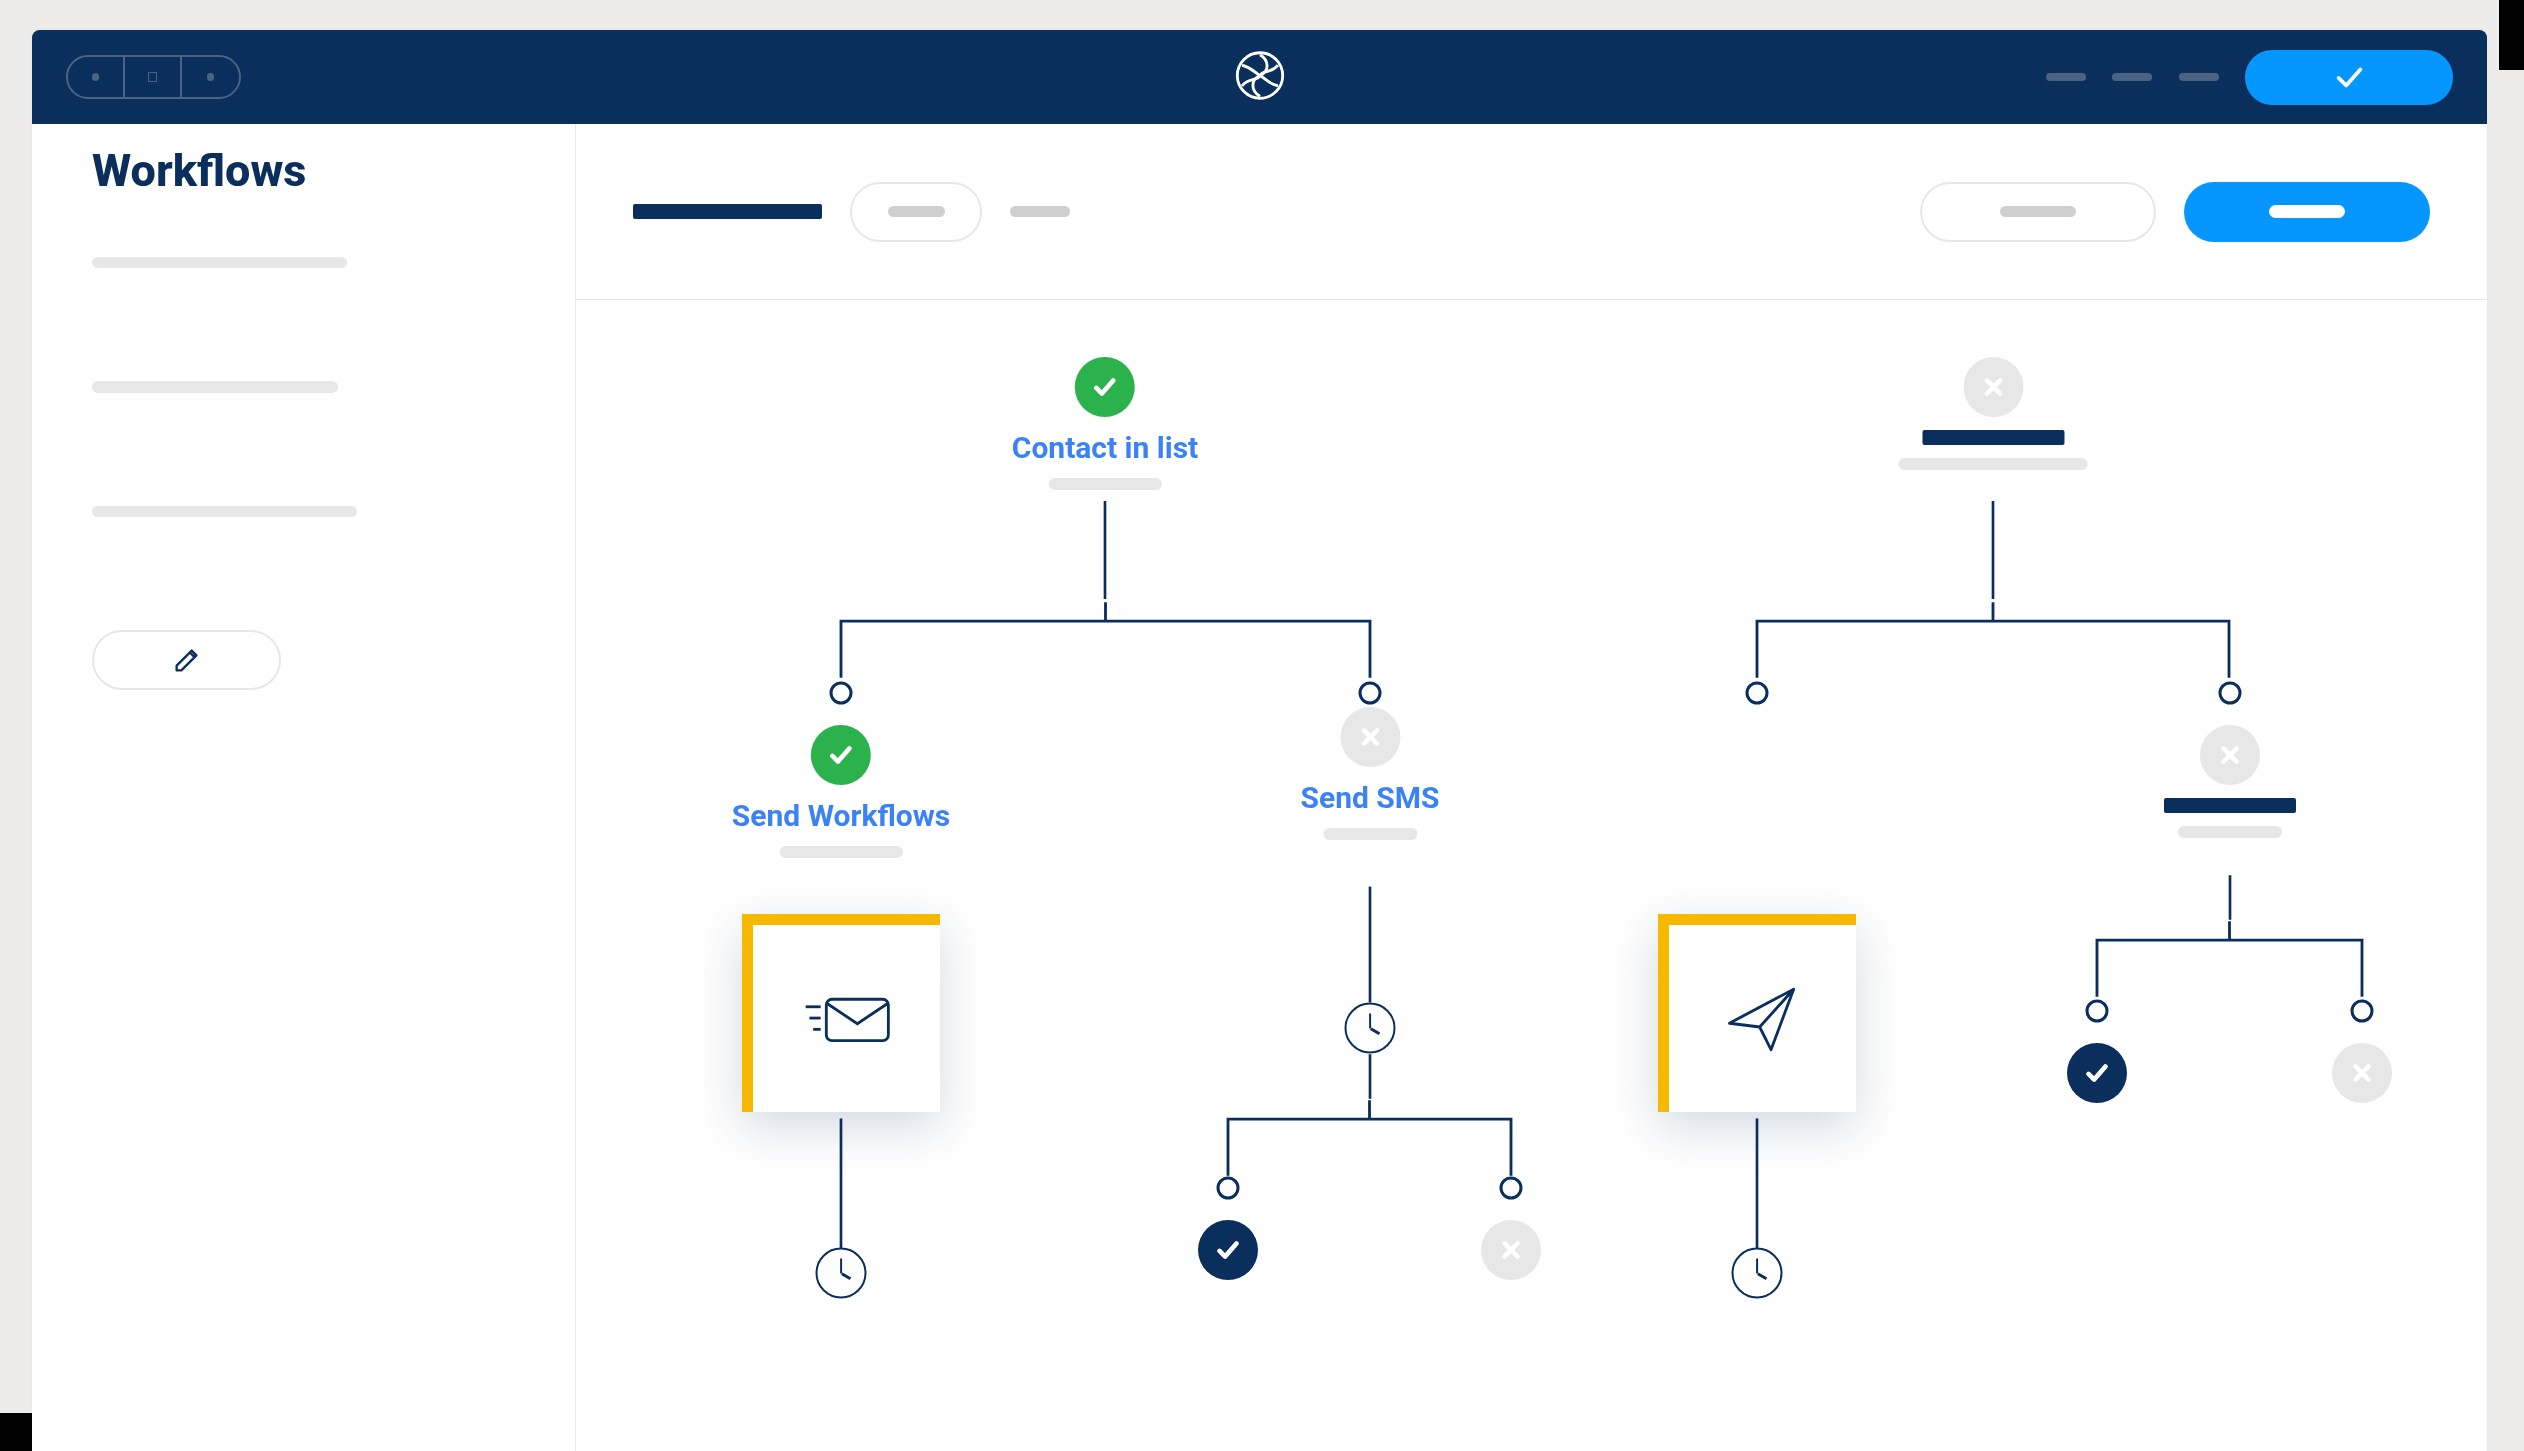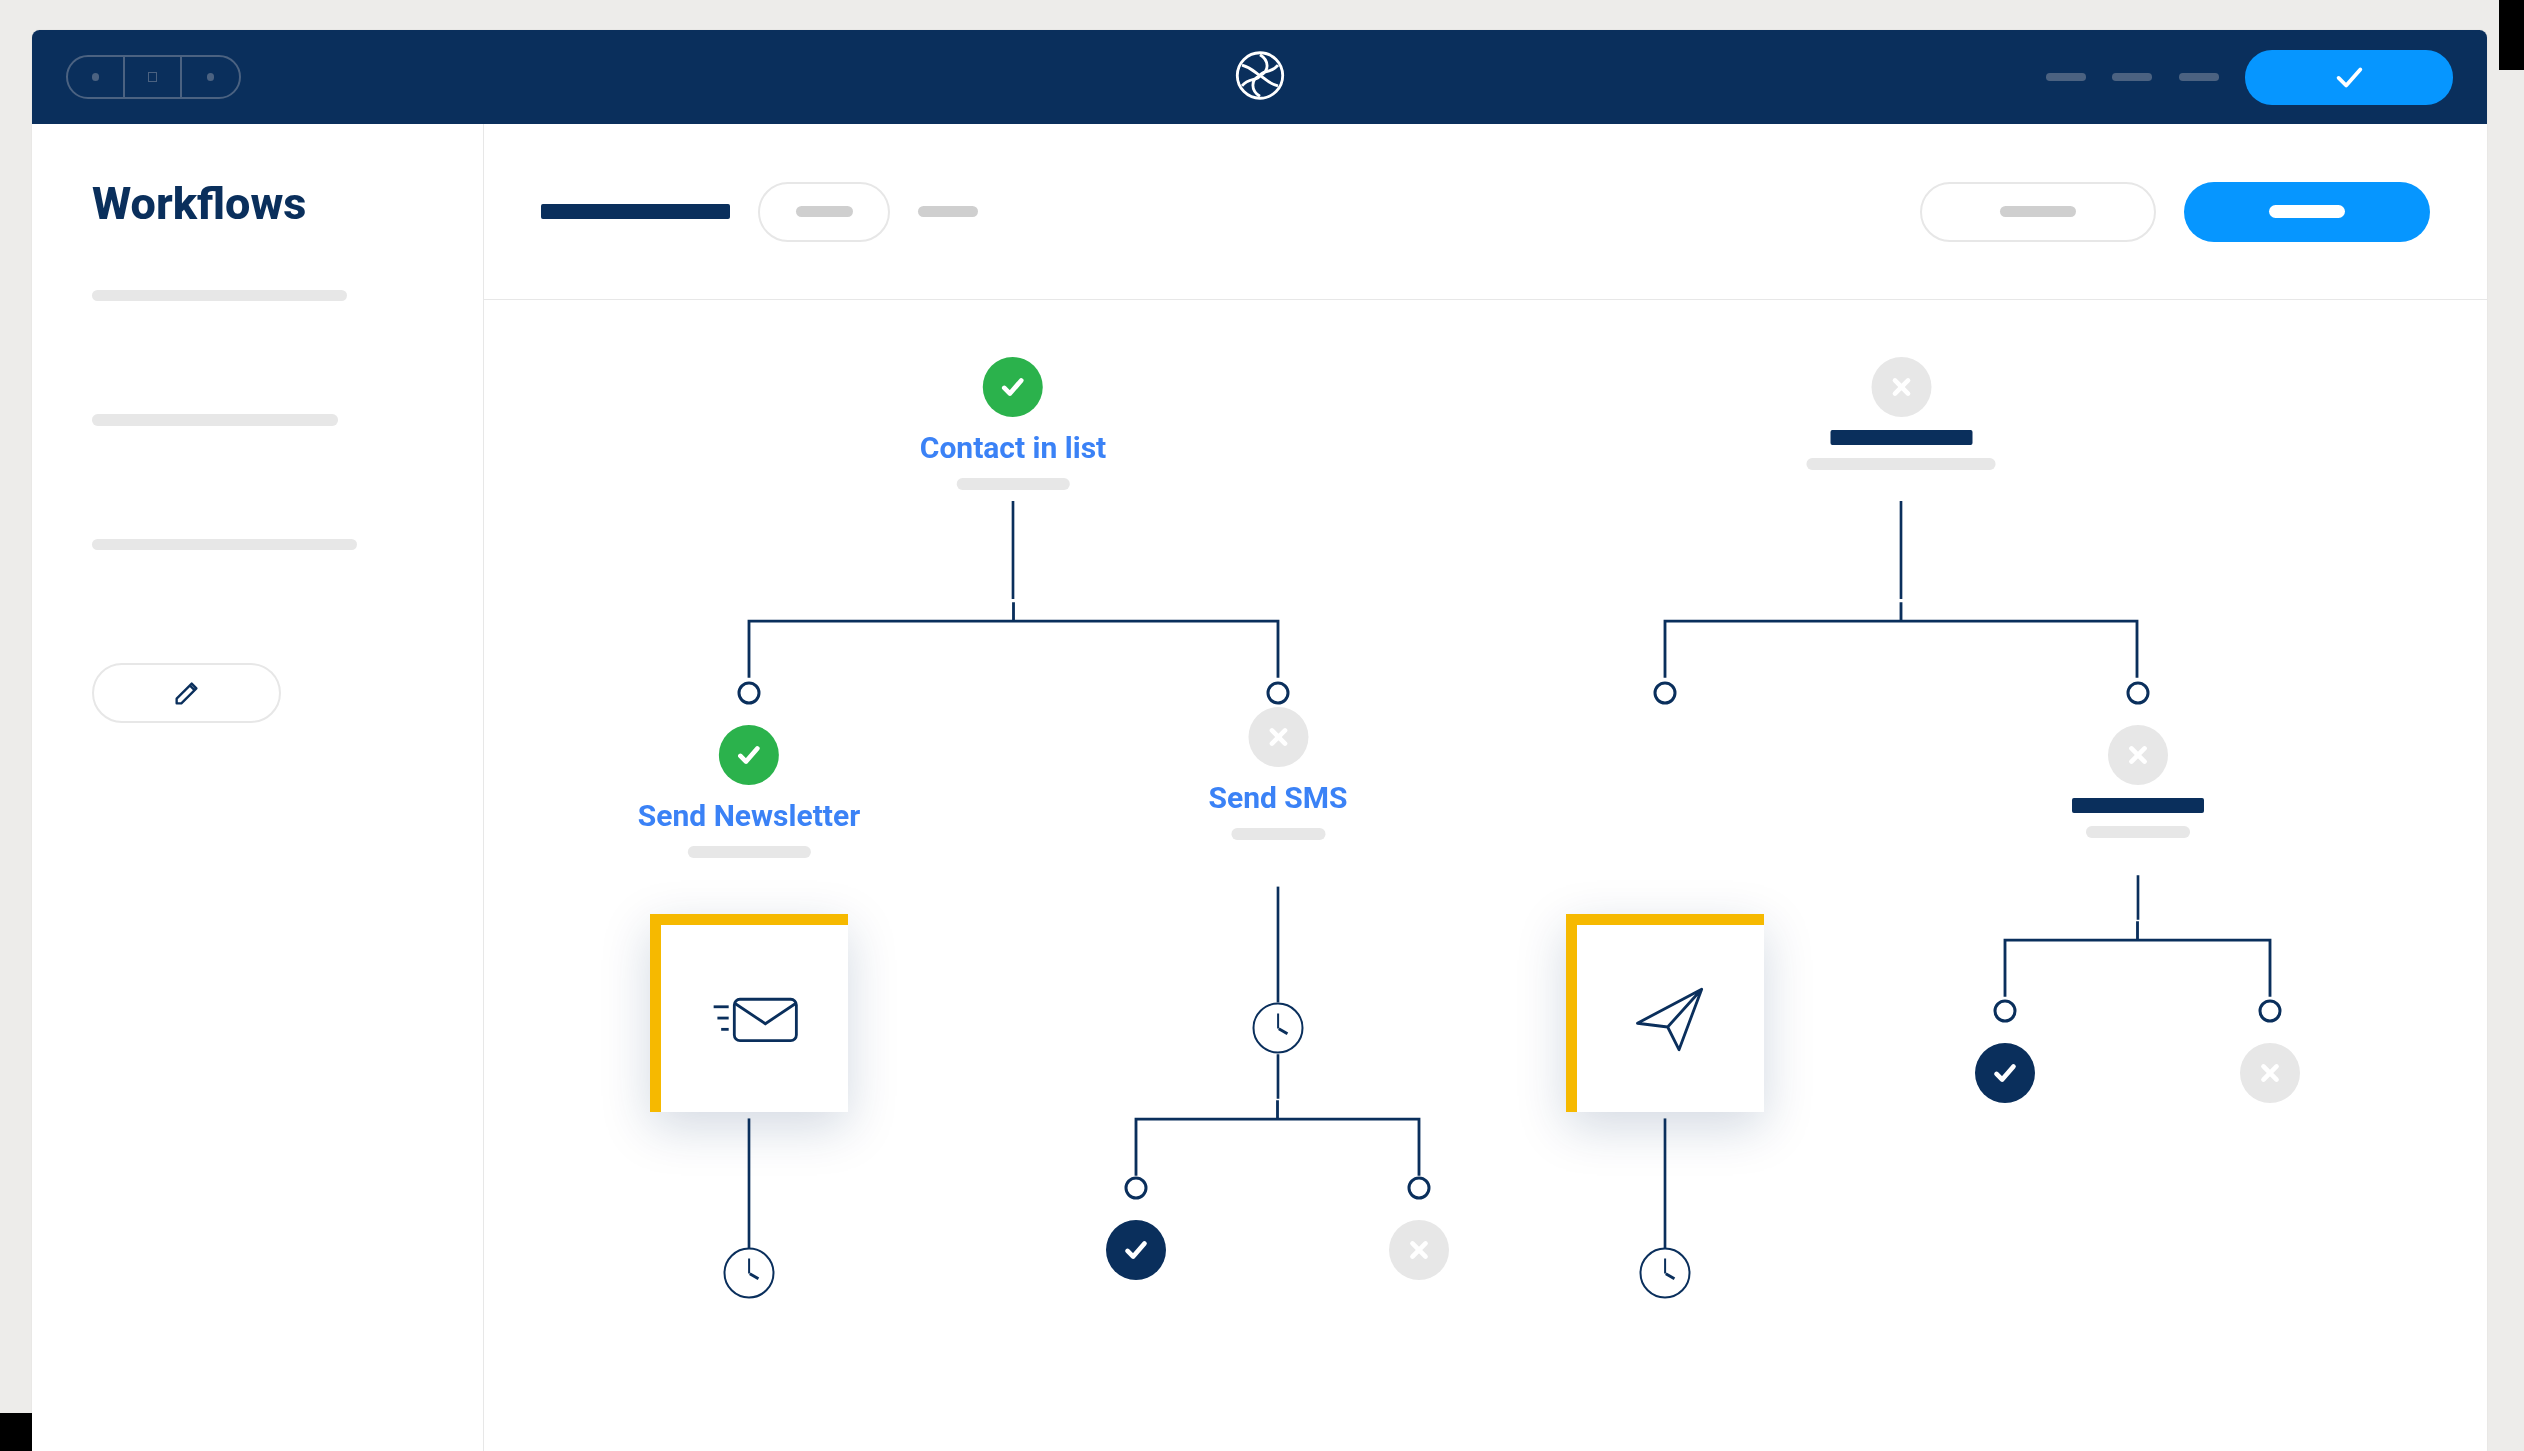--- a/index.html
+++ b/index.html
@@ -10,21 +10,21 @@
 .win-ctrl{display:flex;border:2.8px solid #4b6281;border-radius:26.5px;overflow:hidden}
 .win-ctrl span{width:57px;height:40px;display:flex;align-items:center;justify-content:center;border-right:2.8px solid #4b6281}
 .win-ctrl span:last-child{border-right:none}
 .win-ctrl .dot{width:7.6px;height:7.6px;border-radius:50%;background:#4b6281}
 .win-ctrl .square{width:9.4px;height:9.4px;border:1.9px solid #4b6281}
 .logo-wrap{position:absolute;left:50%;transform:translateX(-50%)}
 .top-right{margin-left:auto;display:flex;align-items:center;gap:26.5px}
 .top-dash{width:40px;height:7.6px;background:#4b6281;border-radius:3.8px}
 .top-btn{width:208px;height:55px;background:#0696ff;border-radius:27px;display:flex;align-items:center;justify-content:center}
 .body{position:absolute;top:94px;left:0;right:0;bottom:0;display:flex}
-.sidebar{width:452px;border-right:0.9px solid #e7e7e7;padding:53px 60px}
+.sidebar{width:544px;border-right:0.9px solid #e7e7e7;padding:20px 60px}
 .sidebar h1{font-size:45px;font-weight:800;color:#0a2f5c;margin-bottom:60px}
 .side-ph{height:11.3px;background:#e7e7e7;border-radius:5.7px;margin-bottom:113px}
 .side-ph.w1{width:255px}
 .side-ph.w2{width:246px}
 .side-ph.w3{width:265px}
 .edit-btn{width:189px;height:60px;border:2.8px solid #e7e7e7;border-radius:30px;display:flex;align-items:center;justify-content:center;background:#fff;margin-top:28px}
 .main{flex:1;position:relative}
 .mainbar{height:176px;border-bottom:0.9px solid #e7e7e7;display:flex;align-items:center;padding:0 57px;gap:28px}
 .tab-solid{width:189px;height:15px;background:#0a2f5c;border-radius:1.9px}
 .tab-outline{width:132px;height:60px;border:2.8px solid #e7e7e7;border-radius:30px;display:flex;align-items:center;justify-content:center}
@@ -160,21 +160,21 @@
           <div class="bar-navy" style="width:142px"></div>
           <div class="node-ph" style="width:189px"></div>
         </div>
 
         <div class="node" style="left:265px;top:425px">
           <div class="badge green">
                 <svg width="32" height="32" viewBox="0 0 34 34">
                   <path d="M8 18 L14 24 L26 10" stroke="#fff" stroke-width="5" fill="none" stroke-linecap="round" stroke-linejoin="round"></path>
                 </svg>
               </div>
-          <div class="node-label">Send Newsletter</div>
+          <div class="node-label">Send Workflows</div>
           <div class="node-ph" style="width:123px"></div>
         </div>
 
         <div class="node" style="left:794px;top:407px">
           <div class="badge grey">
                 <svg width="28" height="28" viewBox="0 0 30 30">
                   <path d="M8 8 L22 22 M22 8 L8 22" stroke="#fff" stroke-width="5" stroke-linecap="round"></path>
                 </svg>
               </div>
           <div class="node-label">Send SMS</div>

